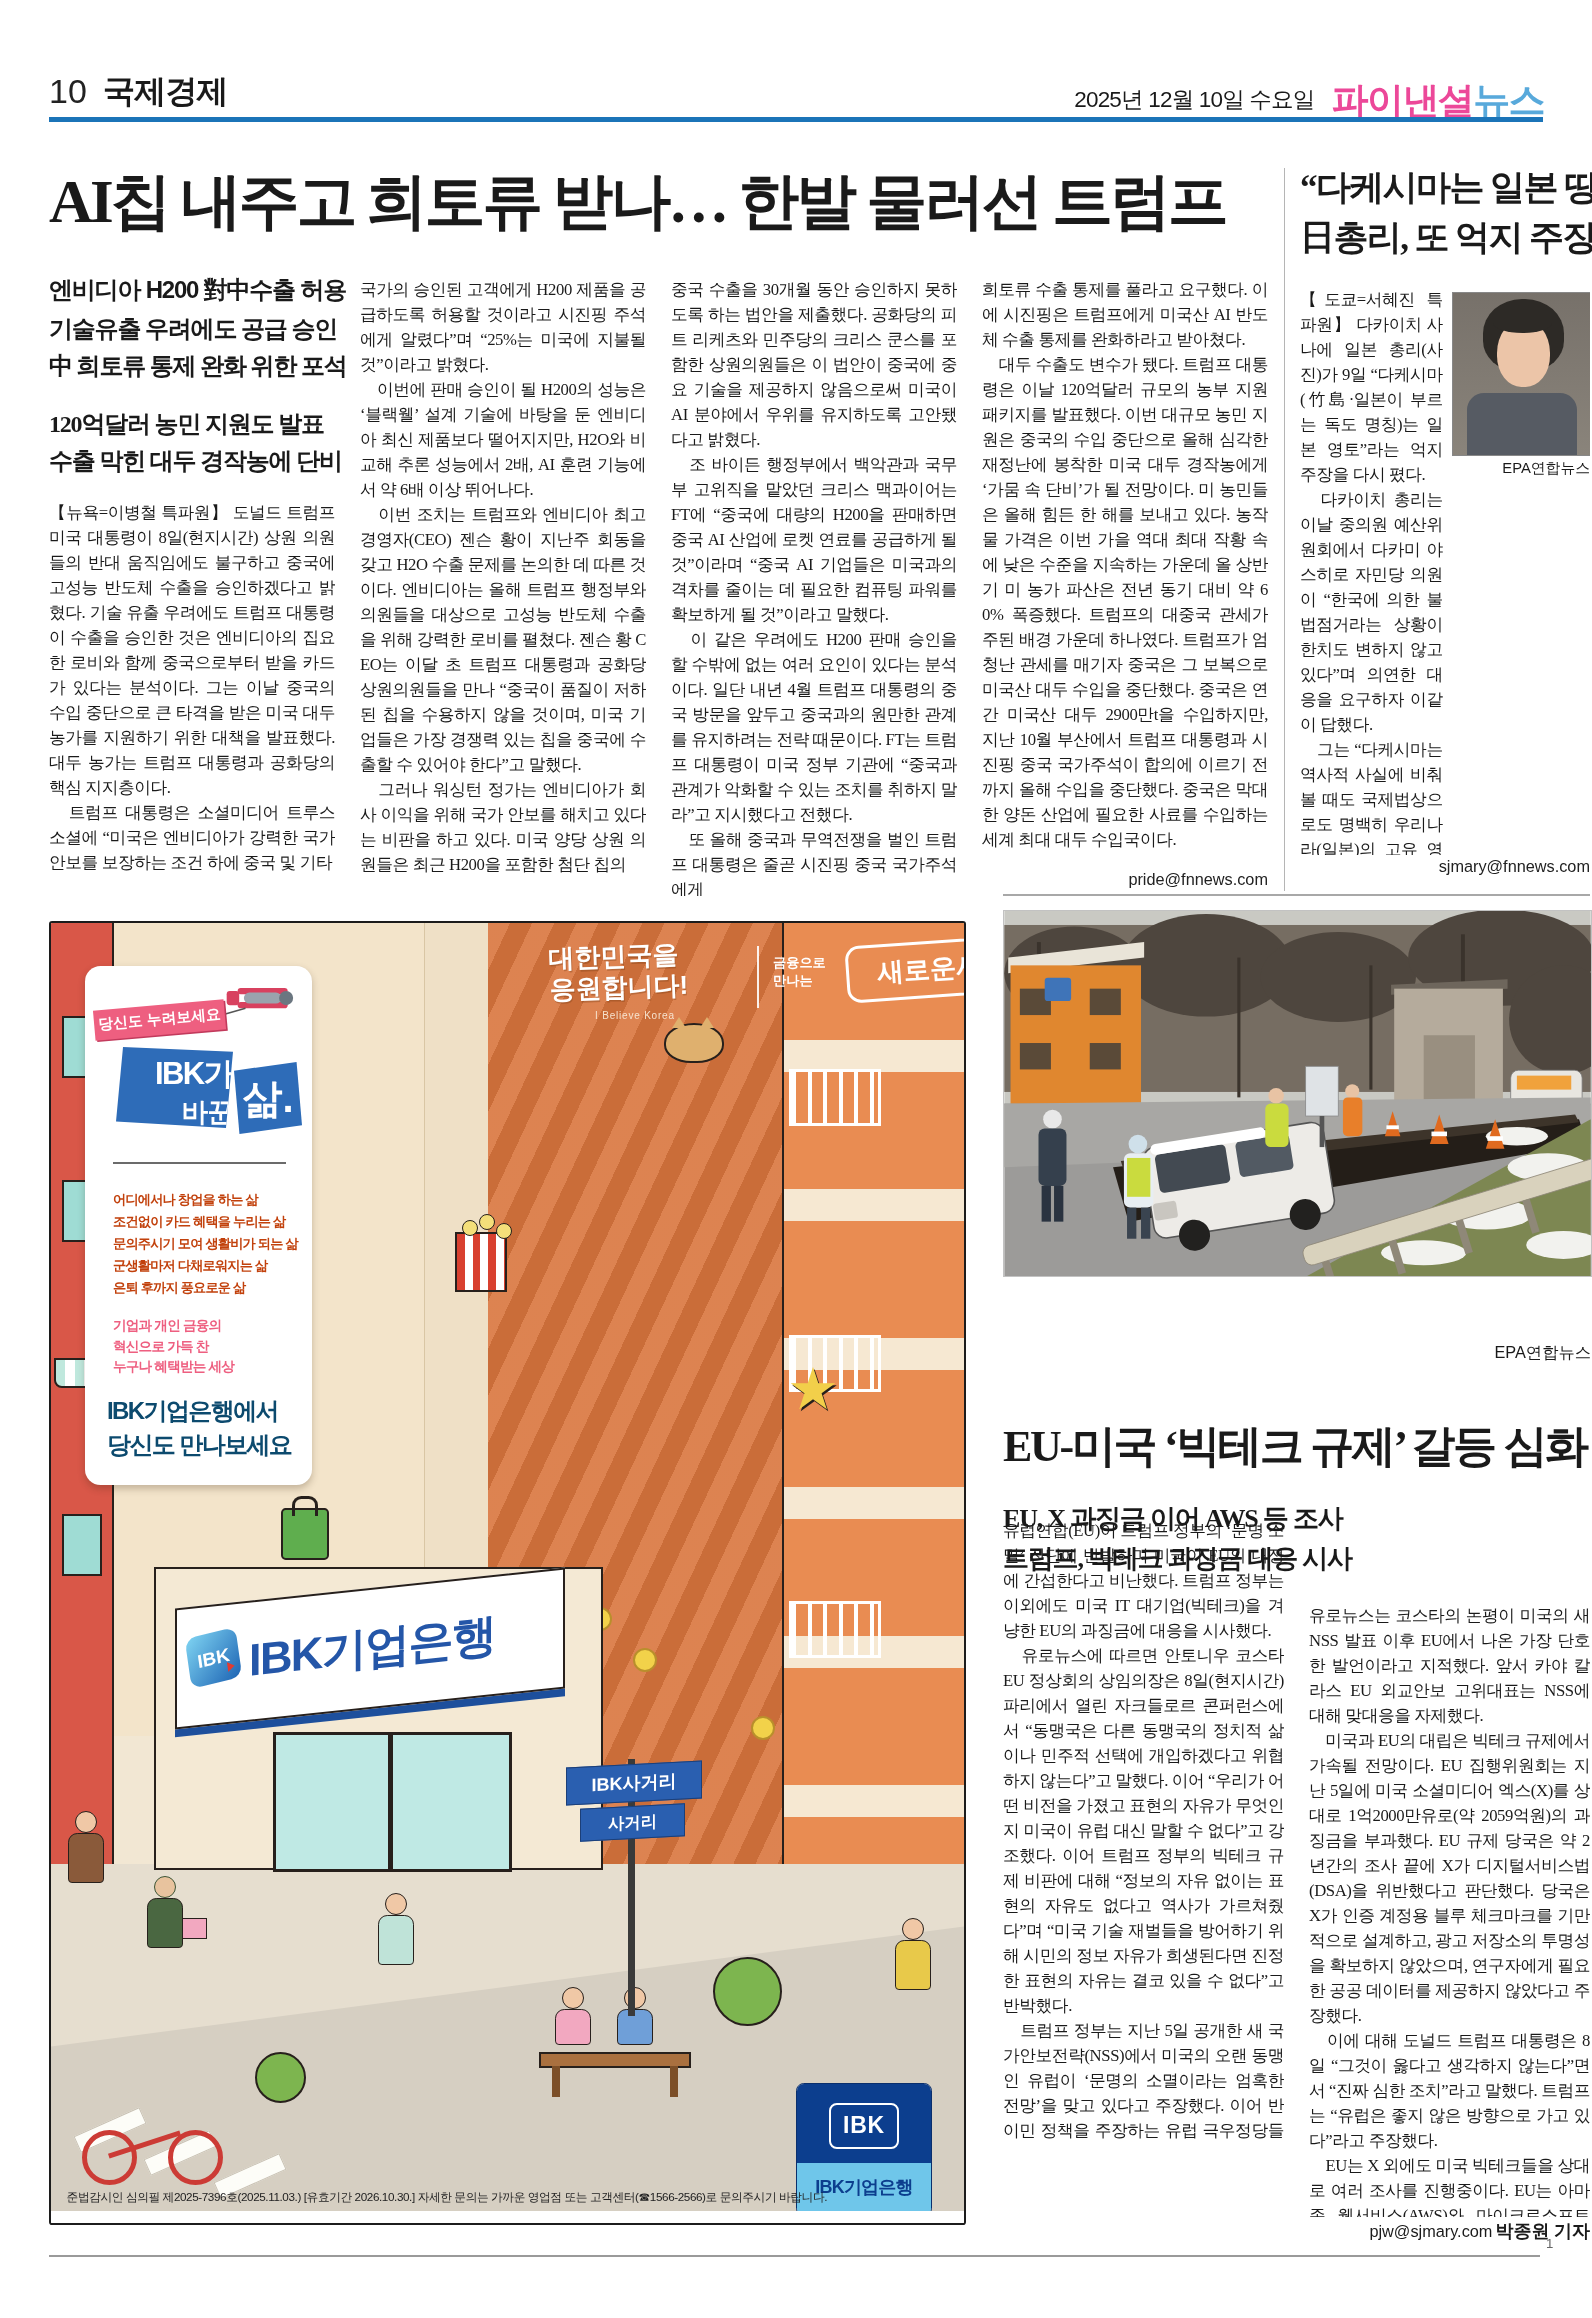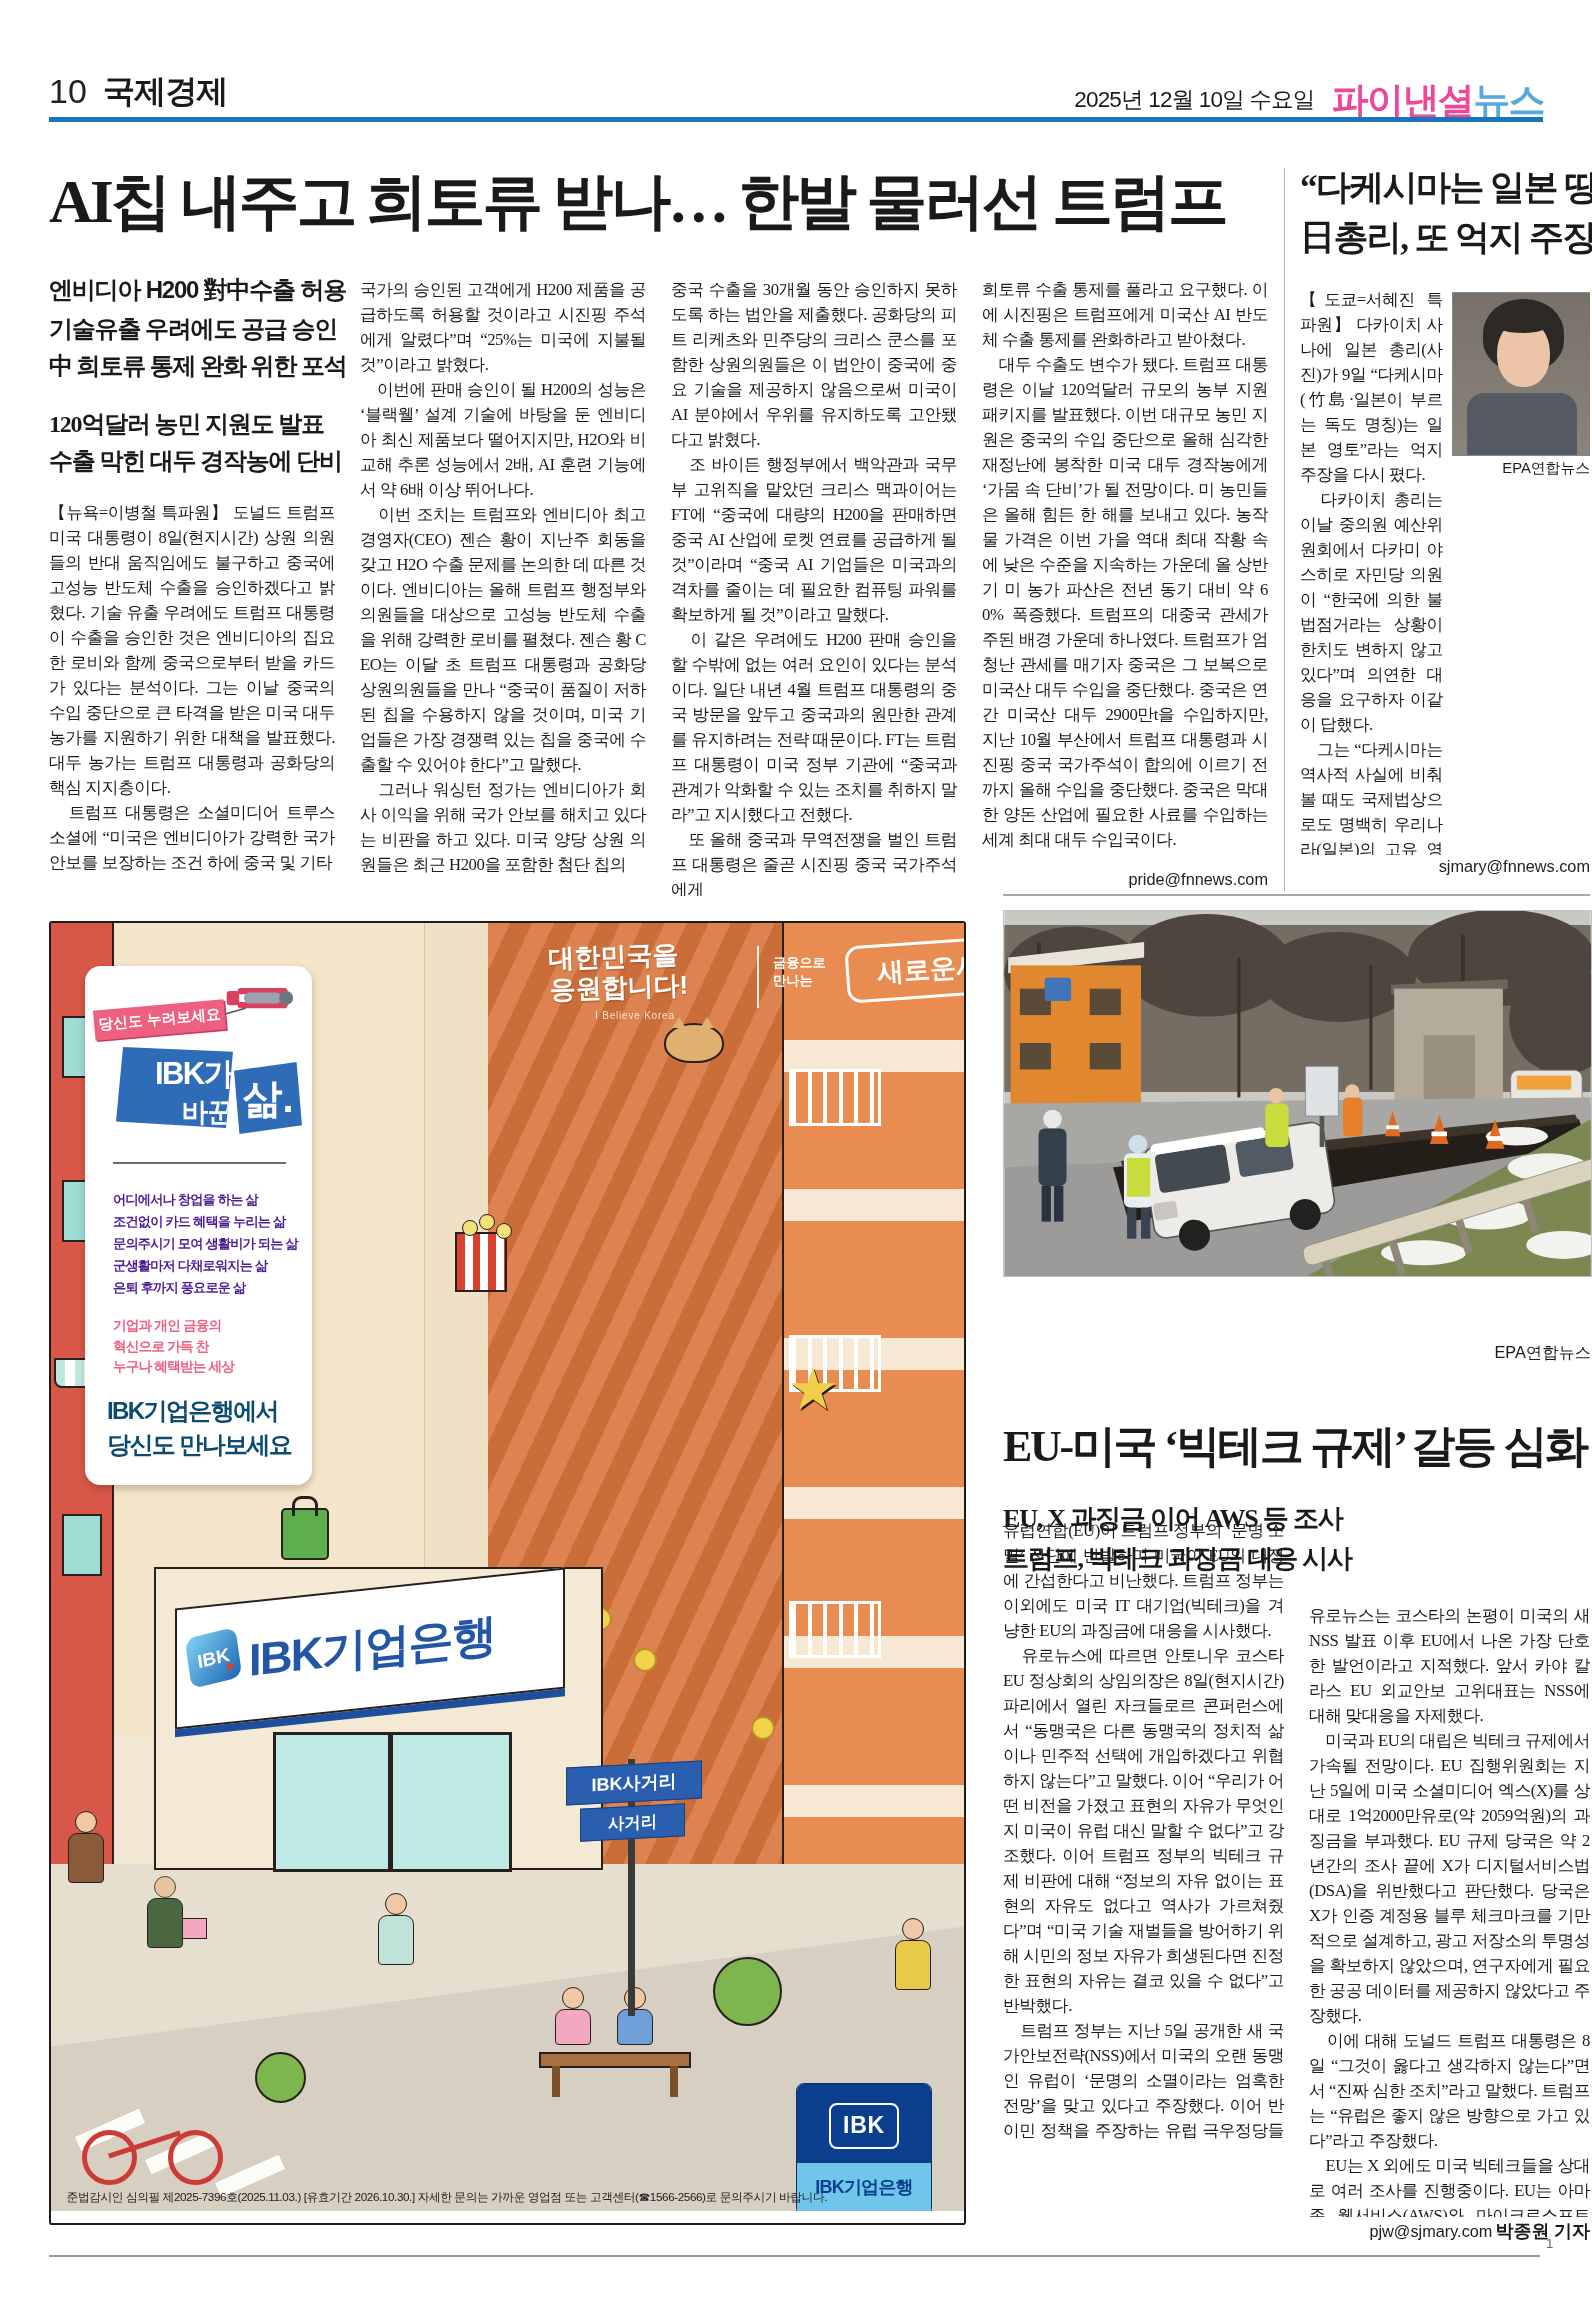--- a/index.html
+++ b/index.html
@@ -60,21 +60,21 @@
              box-shadow:1.6px 1.6px 0 #c23a5c;}
   .ad-logo-chip{position:absolute;left:31px;top:81px;width:117px;height:81px;background:#2e6cb8;
                 clip-path:polygon(6% 0,100% 6%,94% 100%,0 92%);color:#fff;font-weight:800;
                 text-align:right;}
   .ad-logo-chip .l1{font-size:31px;margin-top:6.2px;letter-spacing:-1.6px;}
   .ad-logo-chip .l2{font-size:26.4px;letter-spacing:-0.8px;}
   .ad-logo-word{position:absolute;left:149px;top:96px;width:68px;height:72px;background:#2e6cb8;
                 clip-path:polygon(0 12%,92% 0,100% 88%,8% 100%);color:#fff;font-size:40px;font-weight:800;
                 line-height:72px;text-align:center;}
   .ad-div{position:absolute;left:28px;top:196px;width:173px;height:1.6px;background:#6b6b6b;}
-  .benefit{position:absolute;left:28px;width:194px;font-size:13.2px;font-weight:700;color:#4c1d95;
+  .benefit{position:absolute;left:28px;width:194px;font-size:13.2px;font-weight:700;color:#c2410c;
            letter-spacing:-0.8px;white-space:nowrap;}
   .pinkline{position:absolute;left:28px;width:194px;font-size:13.6px;font-weight:800;color:#ee5f80;
             letter-spacing:-0.8px;white-space:nowrap;}
   .cta{position:absolute;left:22px;width:199px;font-size:24px;font-weight:800;color:#0c4a6e;
        letter-spacing:-1.6px;white-space:nowrap;}
   
   .slogan-script{left:498px;top:17px;width:202px;color:#ffffff;font-weight:800;font-size:26px;
                  line-height:31px;white-space:pre-line;text-shadow:0.8px 1.6px 0 rgba(120,60,20,0.35);transform:rotate(-2deg);}
   .slogan-sub{left:544px;top:87px;color:#f6e3cf;font-size:10px;letter-spacing:0.8px;}
   .slogan-bar{left:706px;top:23px;width:2.3px;height:62px;background:#ffffff;opacity:0.9;}

